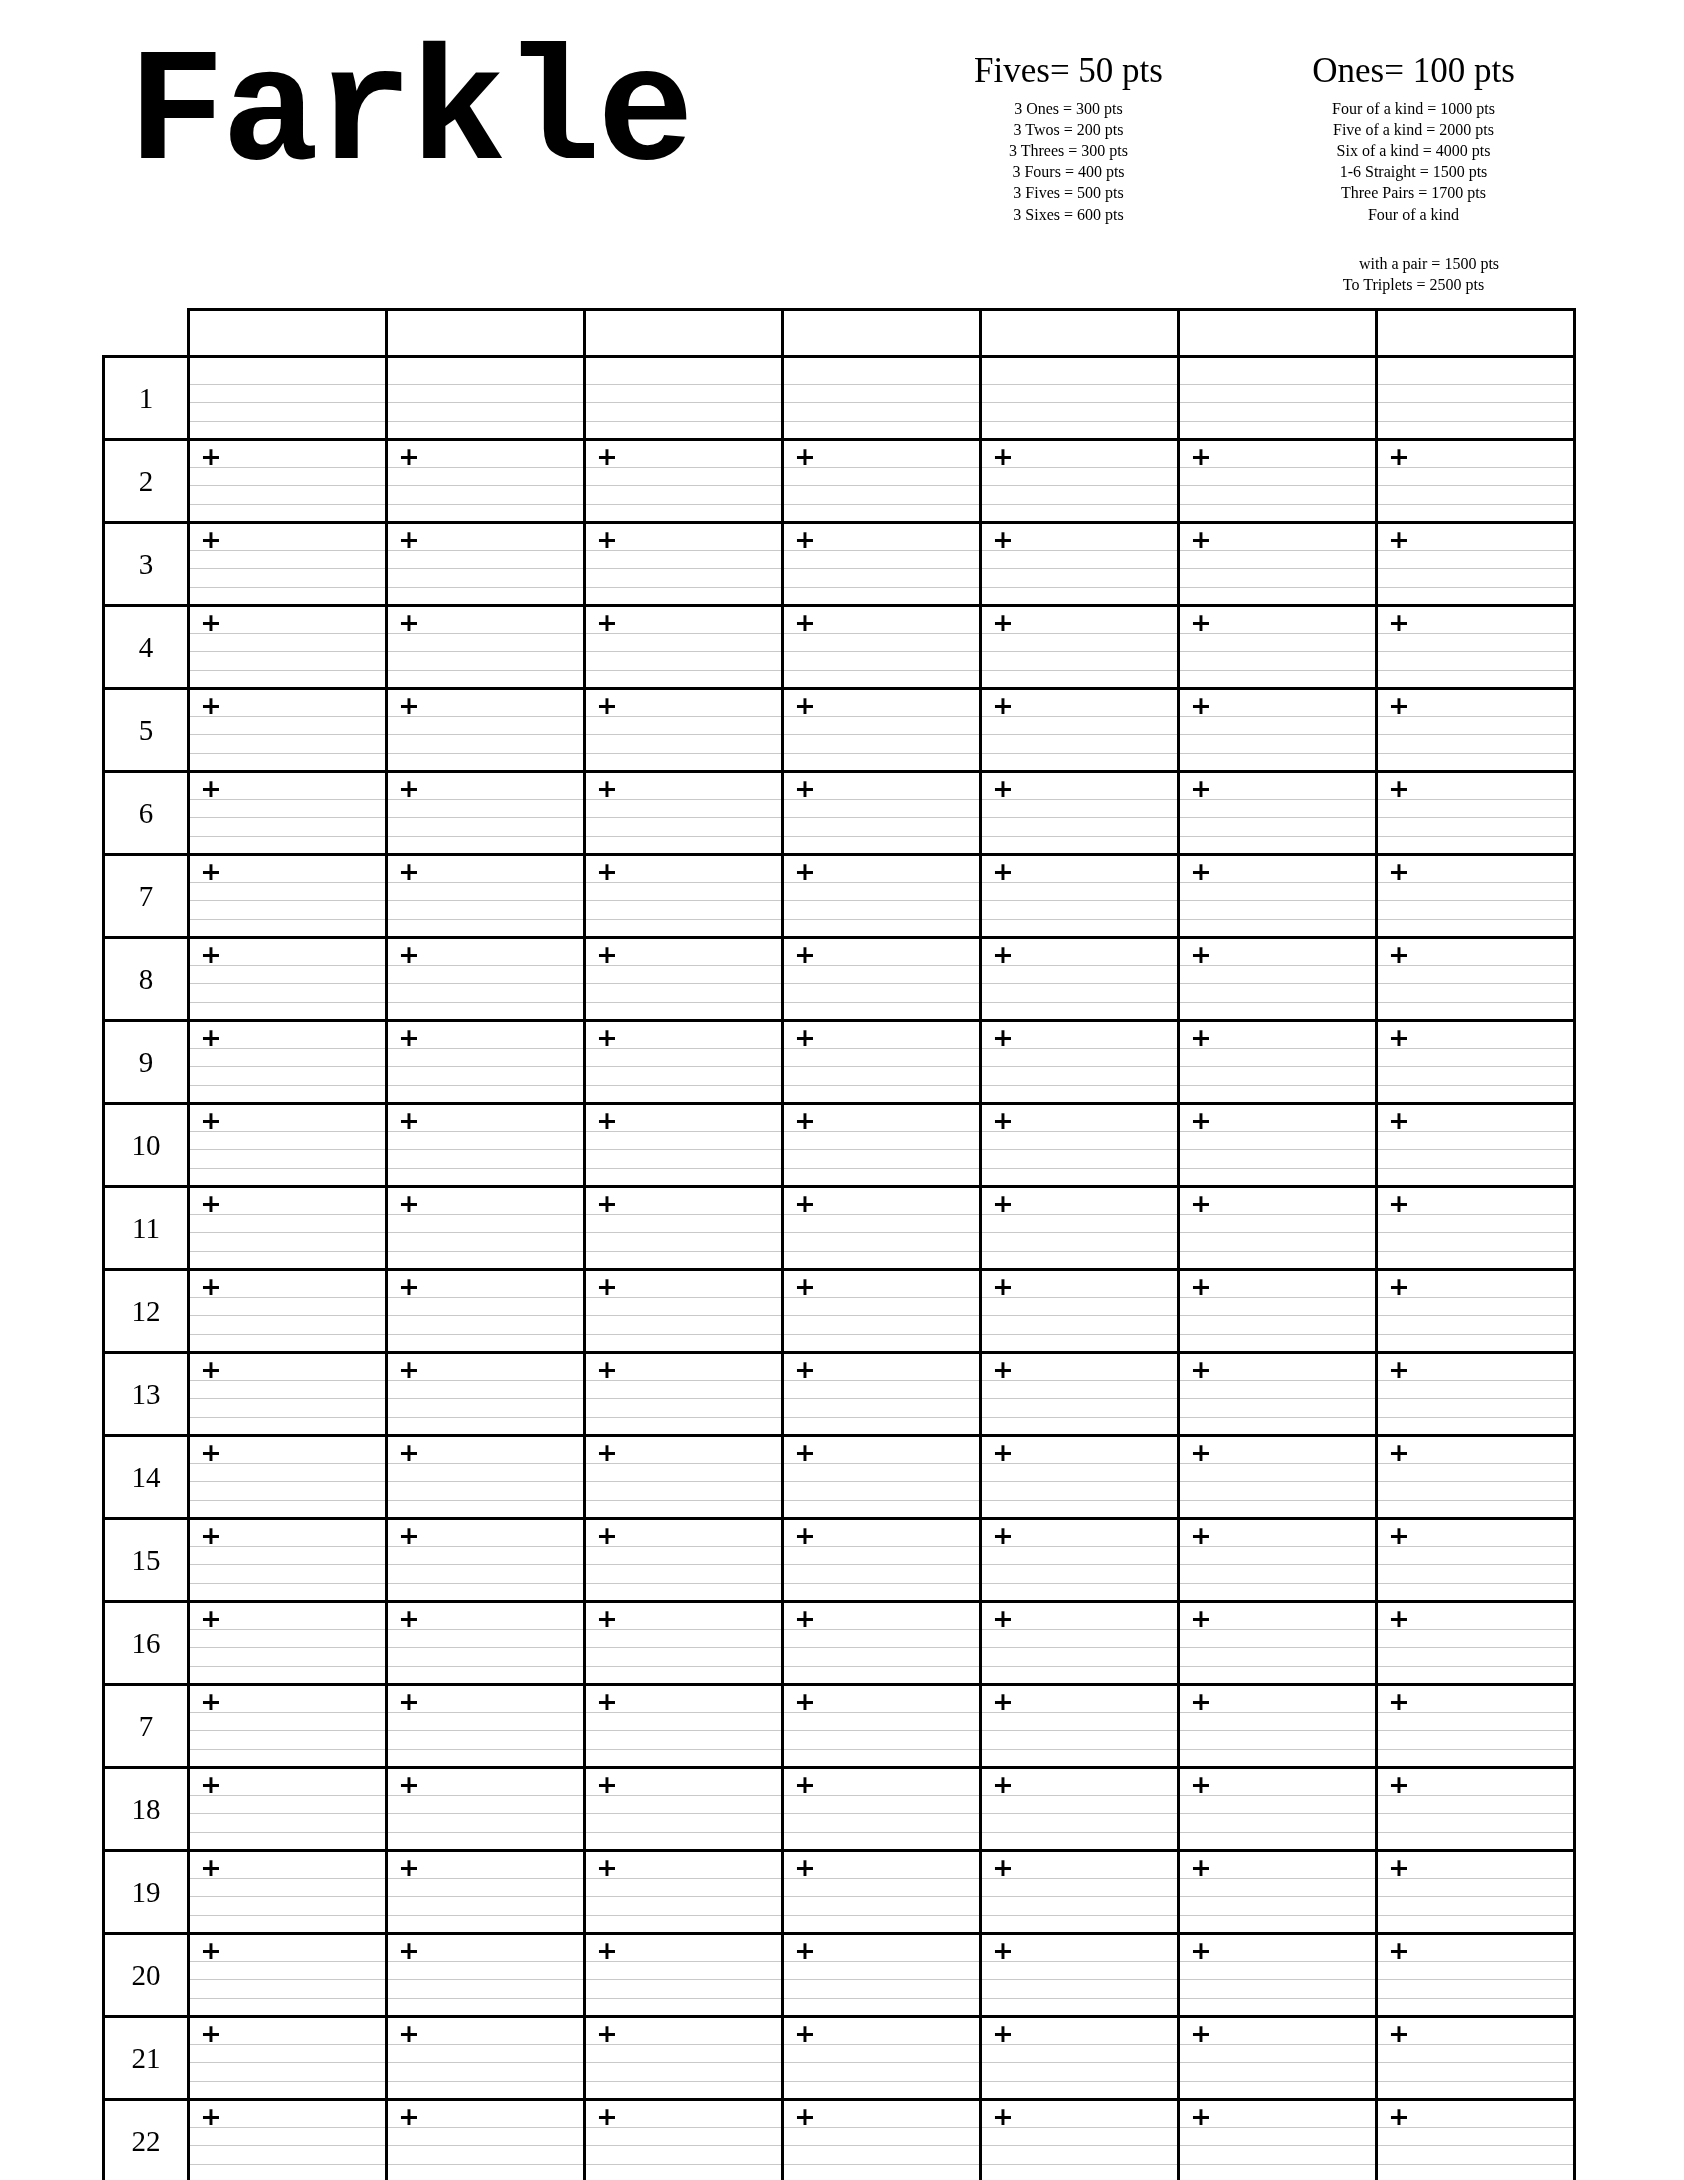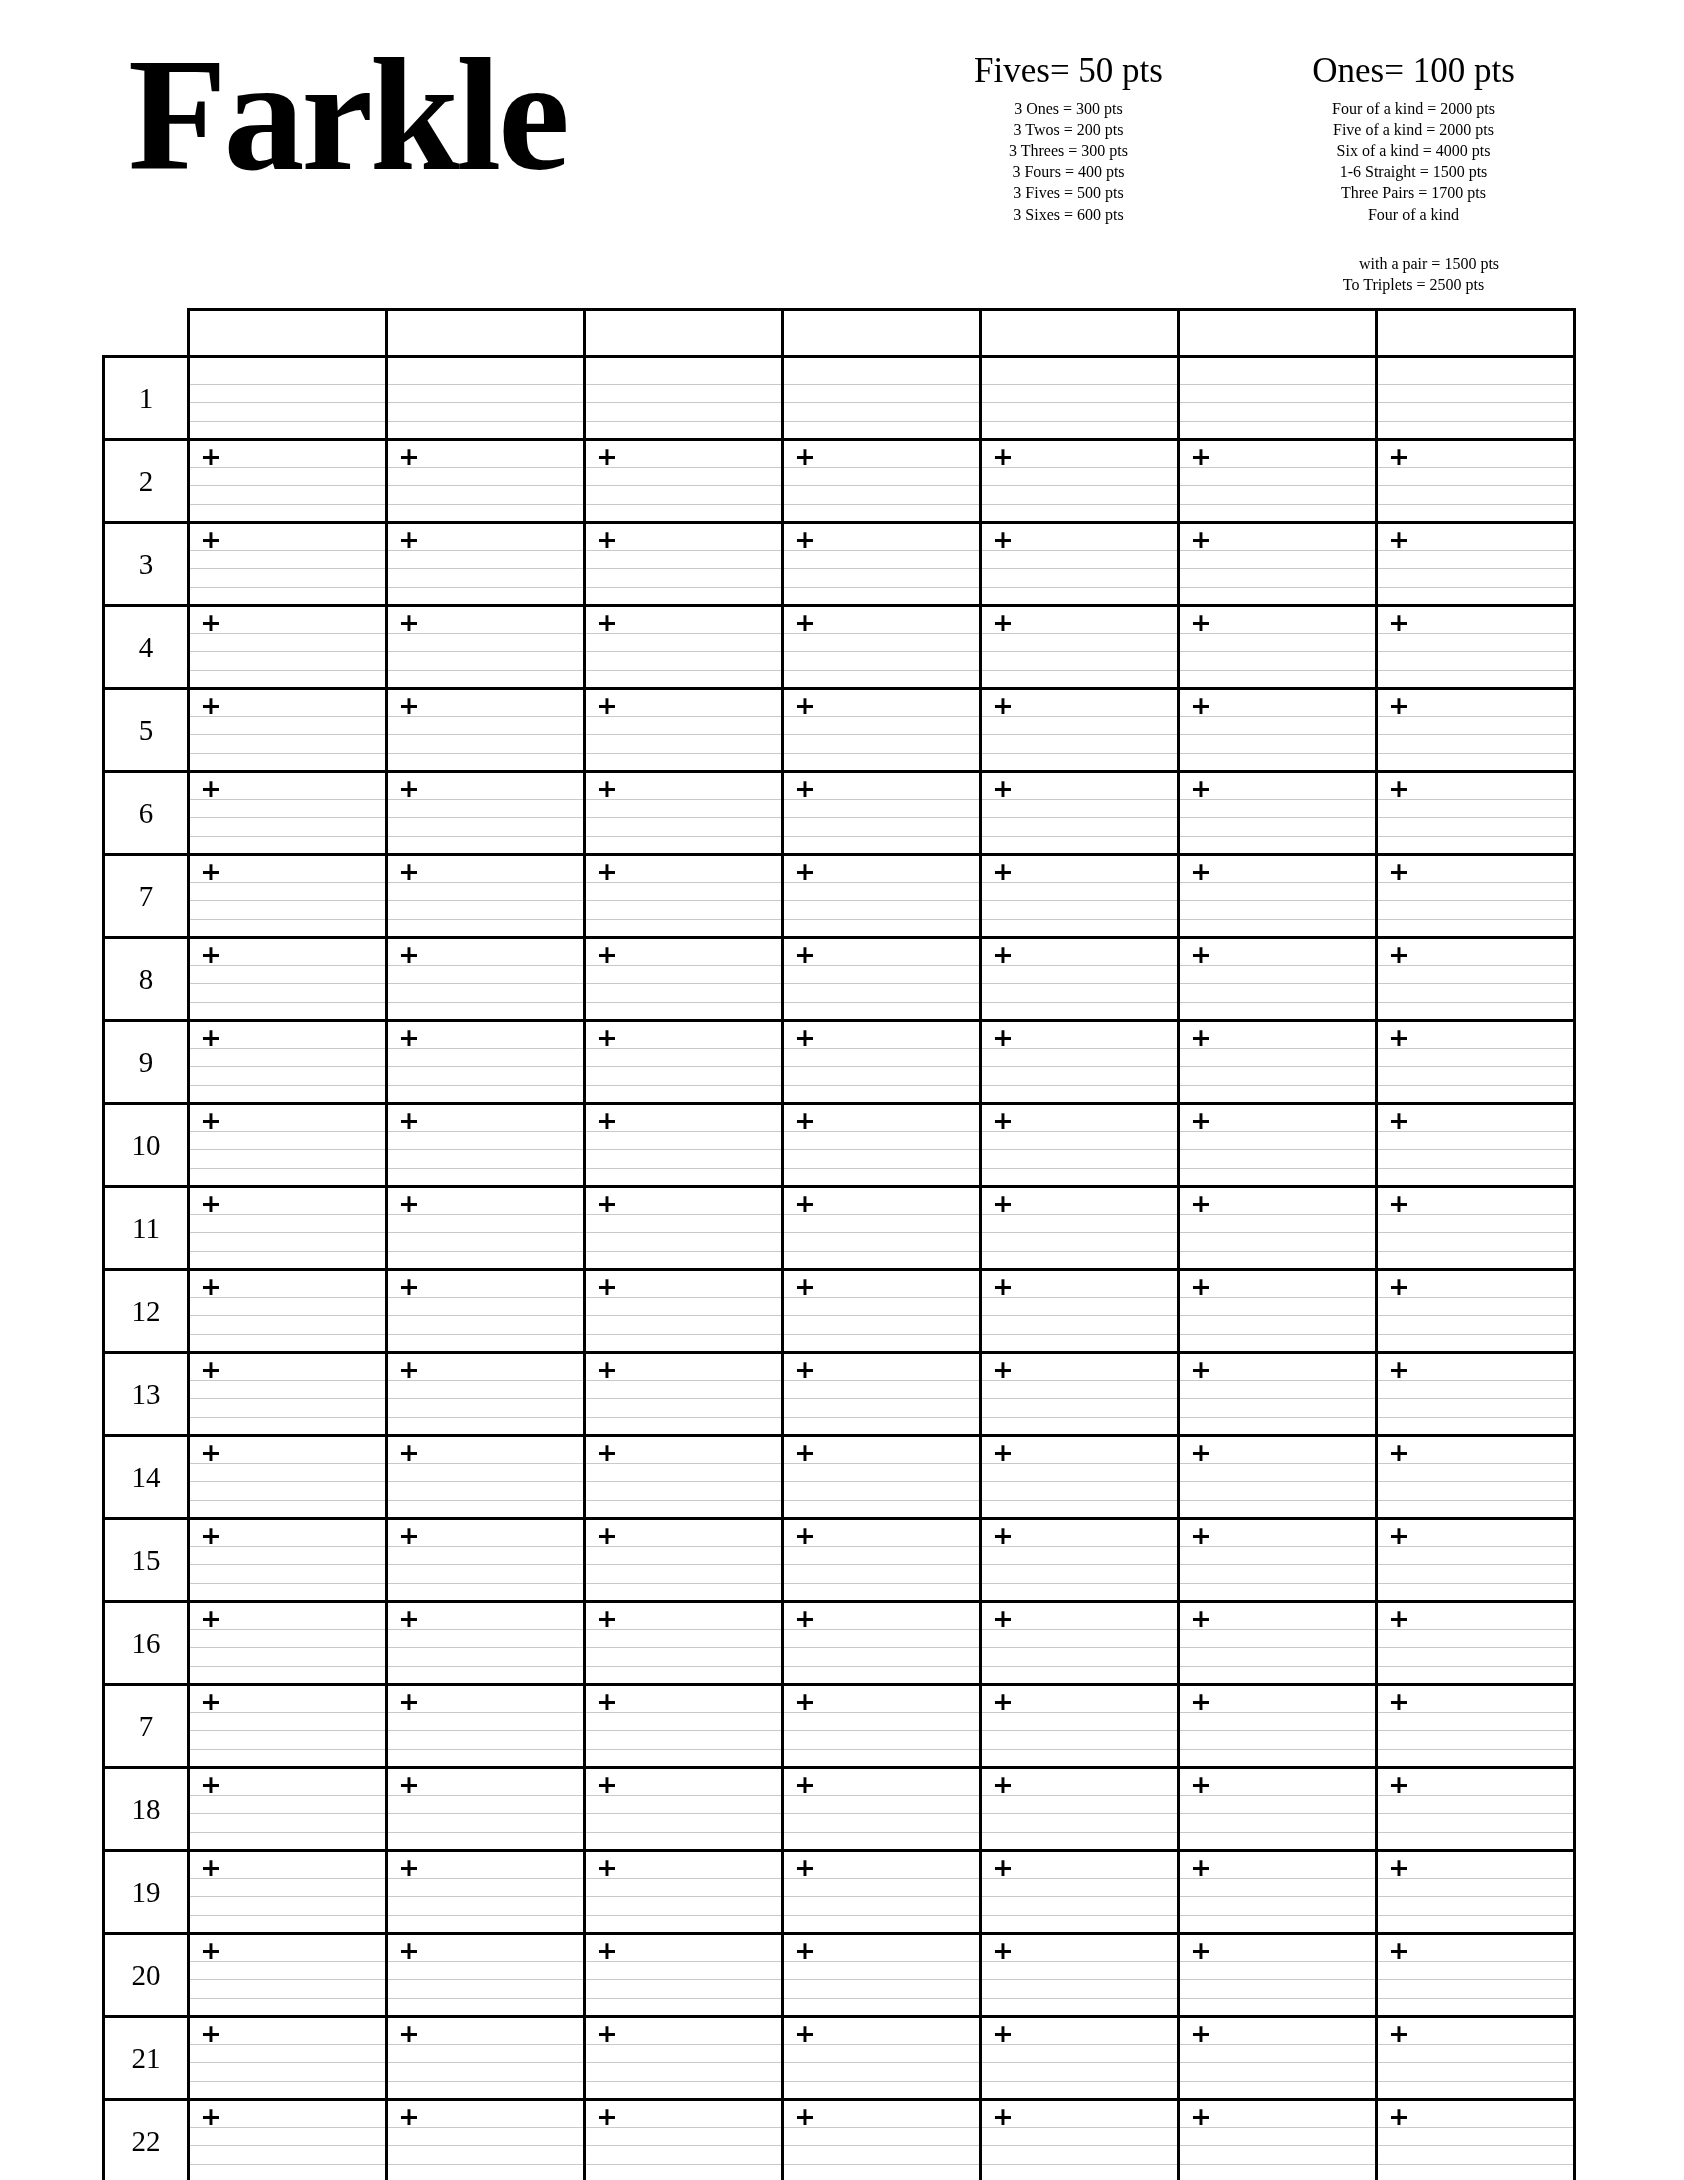--- a/index.html
+++ b/index.html
@@ -18,21 +18,21 @@
 
   
   .header {
     position: relative;
     height: 290px;
   }
   .title {
     position: absolute;
     left: 128px;
     top: 34px;
-    font-family: Liberation Serif, serif;
+    font-family: Liberation Mono, monospace;
     font-weight: bold;
     font-size: 162px;
     letter-spacing: -3.4px;
     line-height: 1;
     color: #000;
   }
 
   .legend {
     position: absolute;
     top: 51px;
@@ -149,21 +149,21 @@
         <div>3 Threes = 300 pts</div>
         <div>3 Fours = 400 pts</div>
         <div>3 Fives = 500 pts</div>
         <div>3 Sixes = 600 pts</div>
       </div>
     </div>
 
     <div class="legend-col right">
       <div class="legend-head">Ones= 100 pts</div>
       <div class="legend-list">
-        <div>Four of a kind = 2000 pts</div>
+        <div>Four of a kind = 1000 pts</div>
         <div>Five of a kind = 2000 pts</div>
         <div>Six of a kind = 4000 pts</div>
         <div>1-6 Straight = 1500 pts</div>
         <div>Three Pairs = 1700 pts</div>
         <div>Four of a kind</div>
         <div class="indent">with a pair = 1500 pts</div>
         <div>To Triplets = 2500 pts</div>
       </div>
     </div>
   </div>

